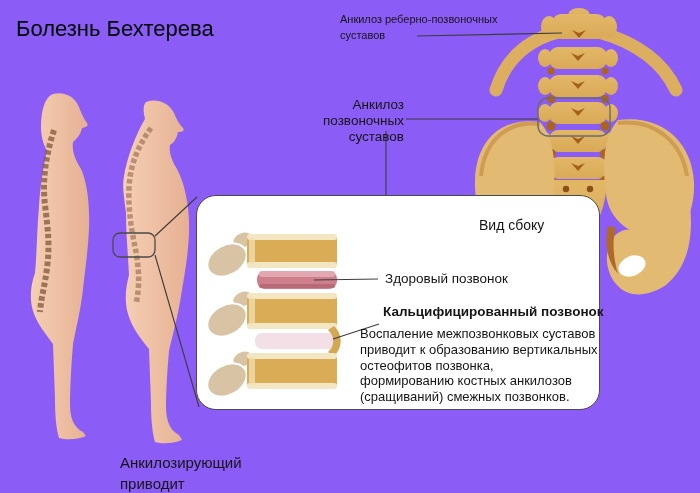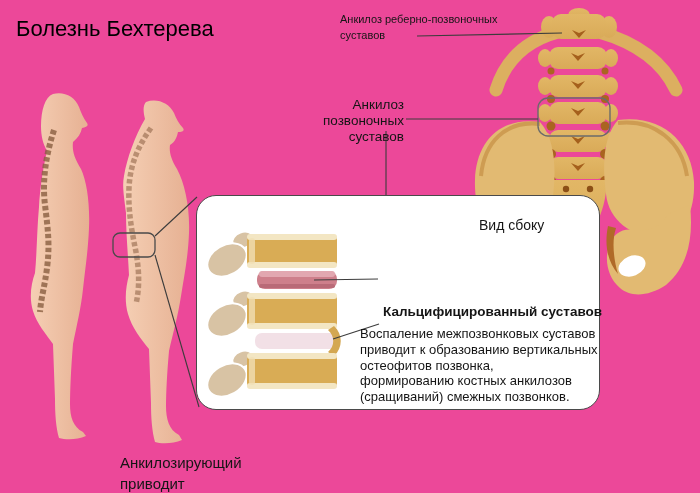--- a/index.html
+++ b/index.html
@@ -1,16 +1,16 @@
 <!DOCTYPE html>
 <html><head>
 <meta charset="utf-8">
 <style>
   html,body{margin:0;padding:0;background:#fff;}
-  .canvas{position:relative;width:700px;height:493px;background:#ec4899;overflow:hidden;
+  .canvas{position:relative;width:700px;height:493px;background:#8b5cf6;overflow:hidden;
           font-family:"Liberation Sans", sans-serif;color:#151515;}
   .art{position:absolute;left:0;top:0;z-index:1;}
   .txt{position:absolute;z-index:6;white-space:pre-line;}
   .title{left:16px;top:16px;font-size:22px;font-weight:400;color:#000;z-index:6;position:absolute;}
   .costo{left:340px;top:11px;width:210px;font-size:11px;line-height:16px;}
   .vert{left:276px;top:97px;width:128px;font-size:13.5px;line-height:16px;text-align:right;}
   .cap-norm{left:33px;top:452px;font-size:15px;margin-top:46px;}
   .cap-spon{left:120px;top:452px;font-size:15px;line-height:21px;}
   .panel{position:absolute;left:196px;top:195px;width:404px;height:215px;z-index:5;
          background:#fff;border:1.5px solid #4a4a4a;border-radius:20px;box-sizing:border-box;}
@@ -187,21 +187,22 @@
         <rect x="50" y="187" width="90" height="6" rx="3" fill="#F3E6C3"></rect>
         <rect x="52" y="161" width="6" height="28" rx="3" fill="#F0DFB4" opacity="0.8"></rect>
       </g>
 
       <g stroke="#3C3C3C" stroke-width="1.1">
         <path d="M117,84 L181,83"></path>
         <path d="M182,128 L136,143"></path>
       </g>
     </svg>
     <div class="p-view">Вид сбоку</div>
-    <div class="p-calc">Кальцифицированный суставов</div>
+    <div class="p-healthy">Здоровый позвонок</div>
+    <div class="p-calc">Кальцифицированный позвонок</div>
     <div class="p-desc">Воспаление межпозвонковых суставов
 приводит к образованию вертикальных
 остеофитов позвонка,
 формированию костных анкилозов
 (сращиваний) смежных позвонков.</div>
   </div>
 
 </div>
 
 </body></html>

